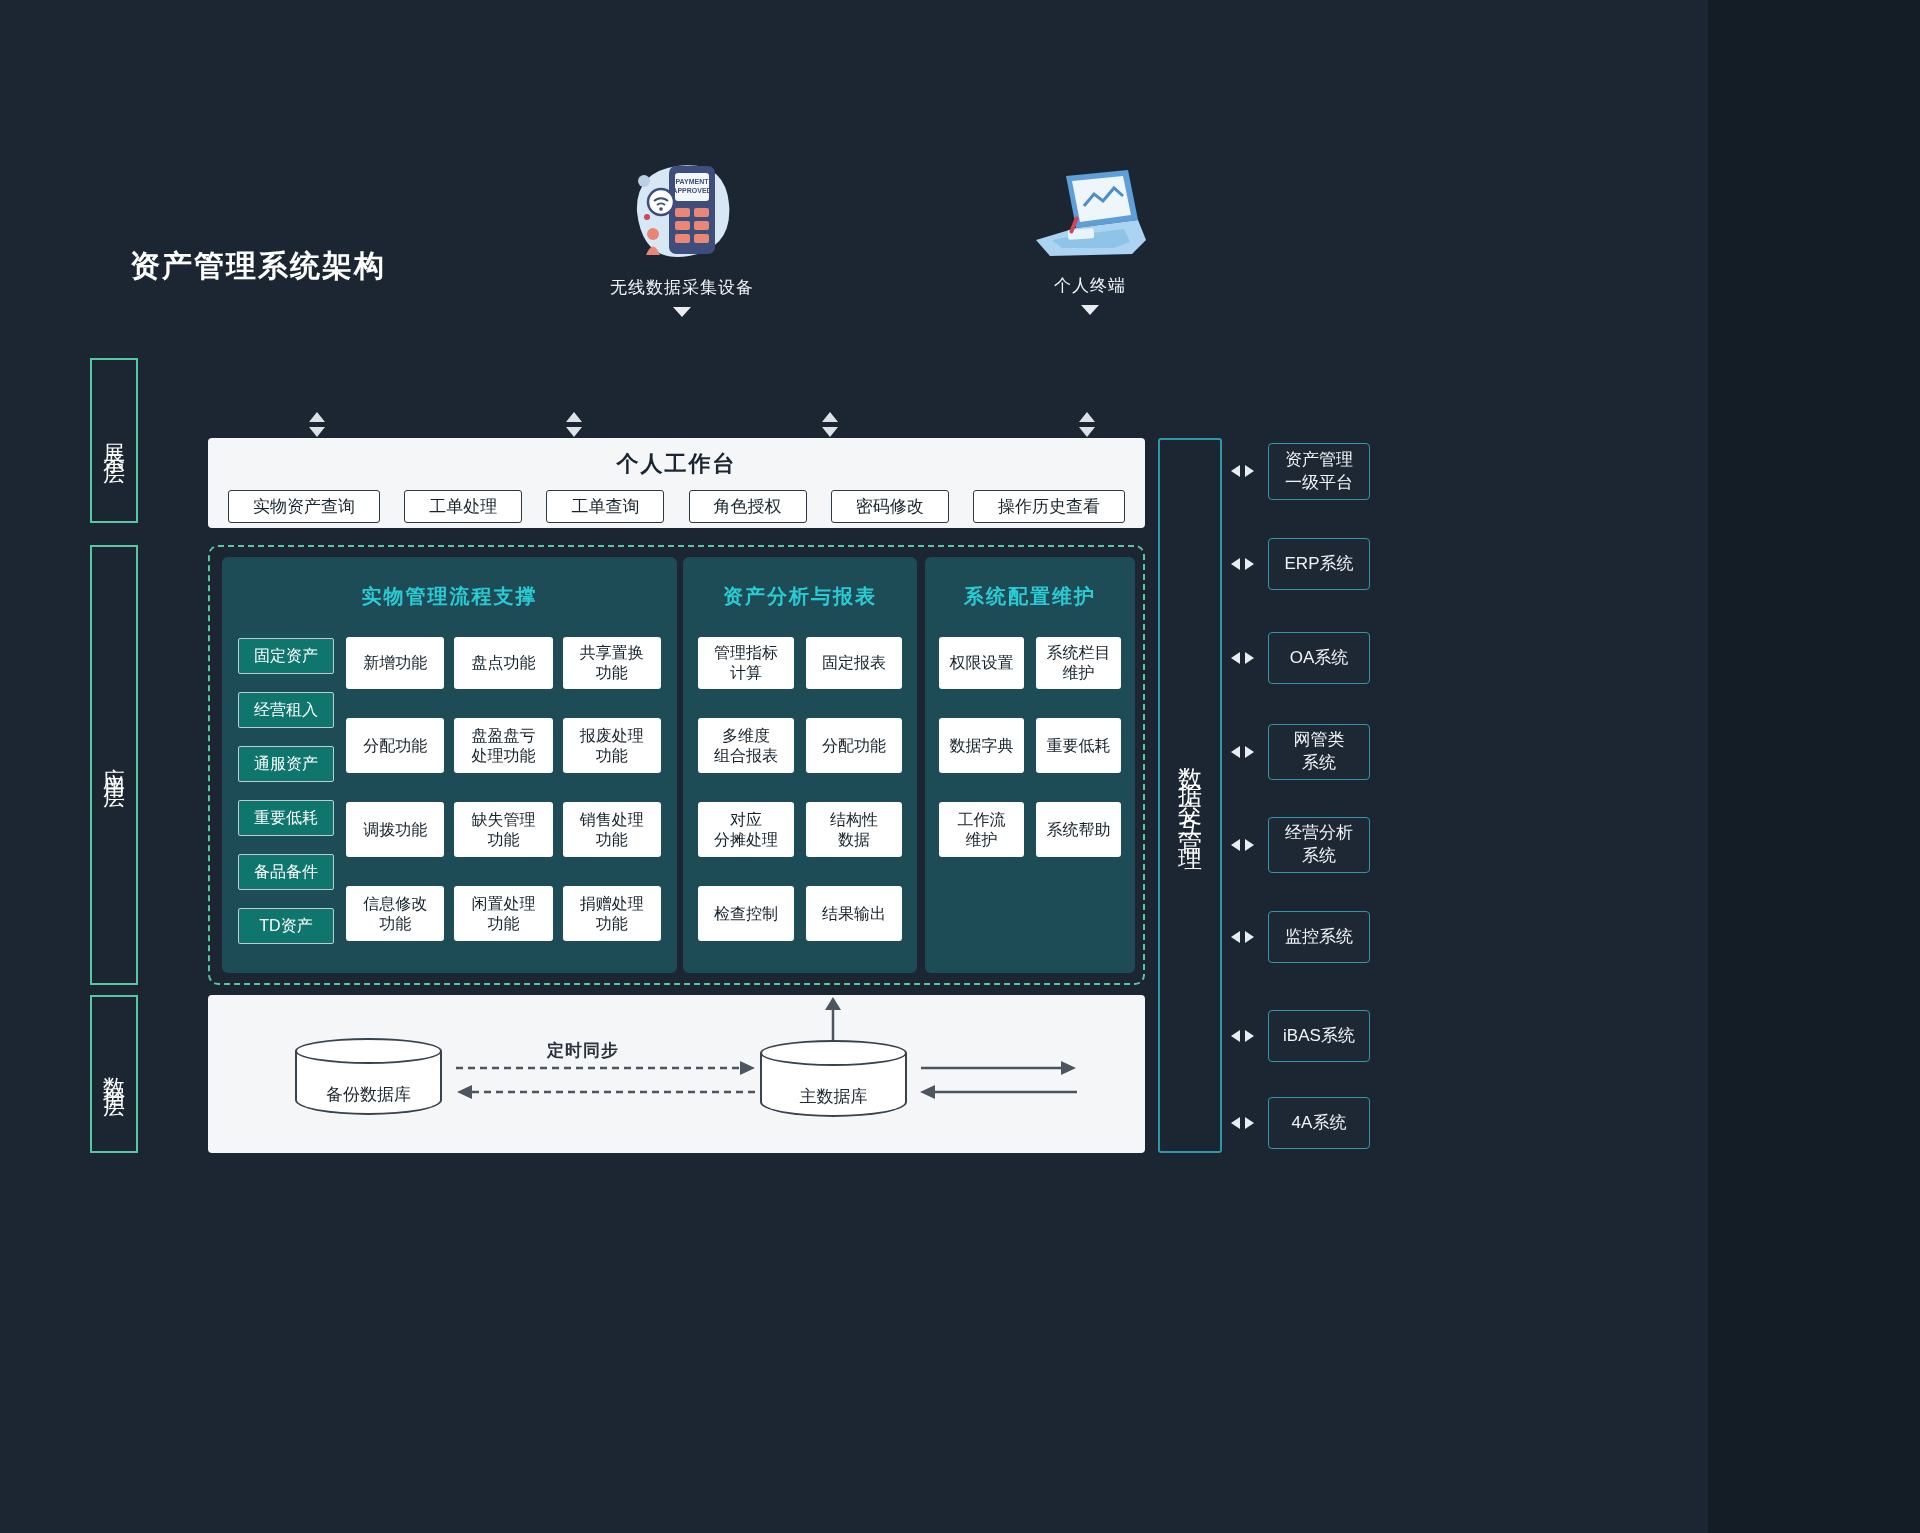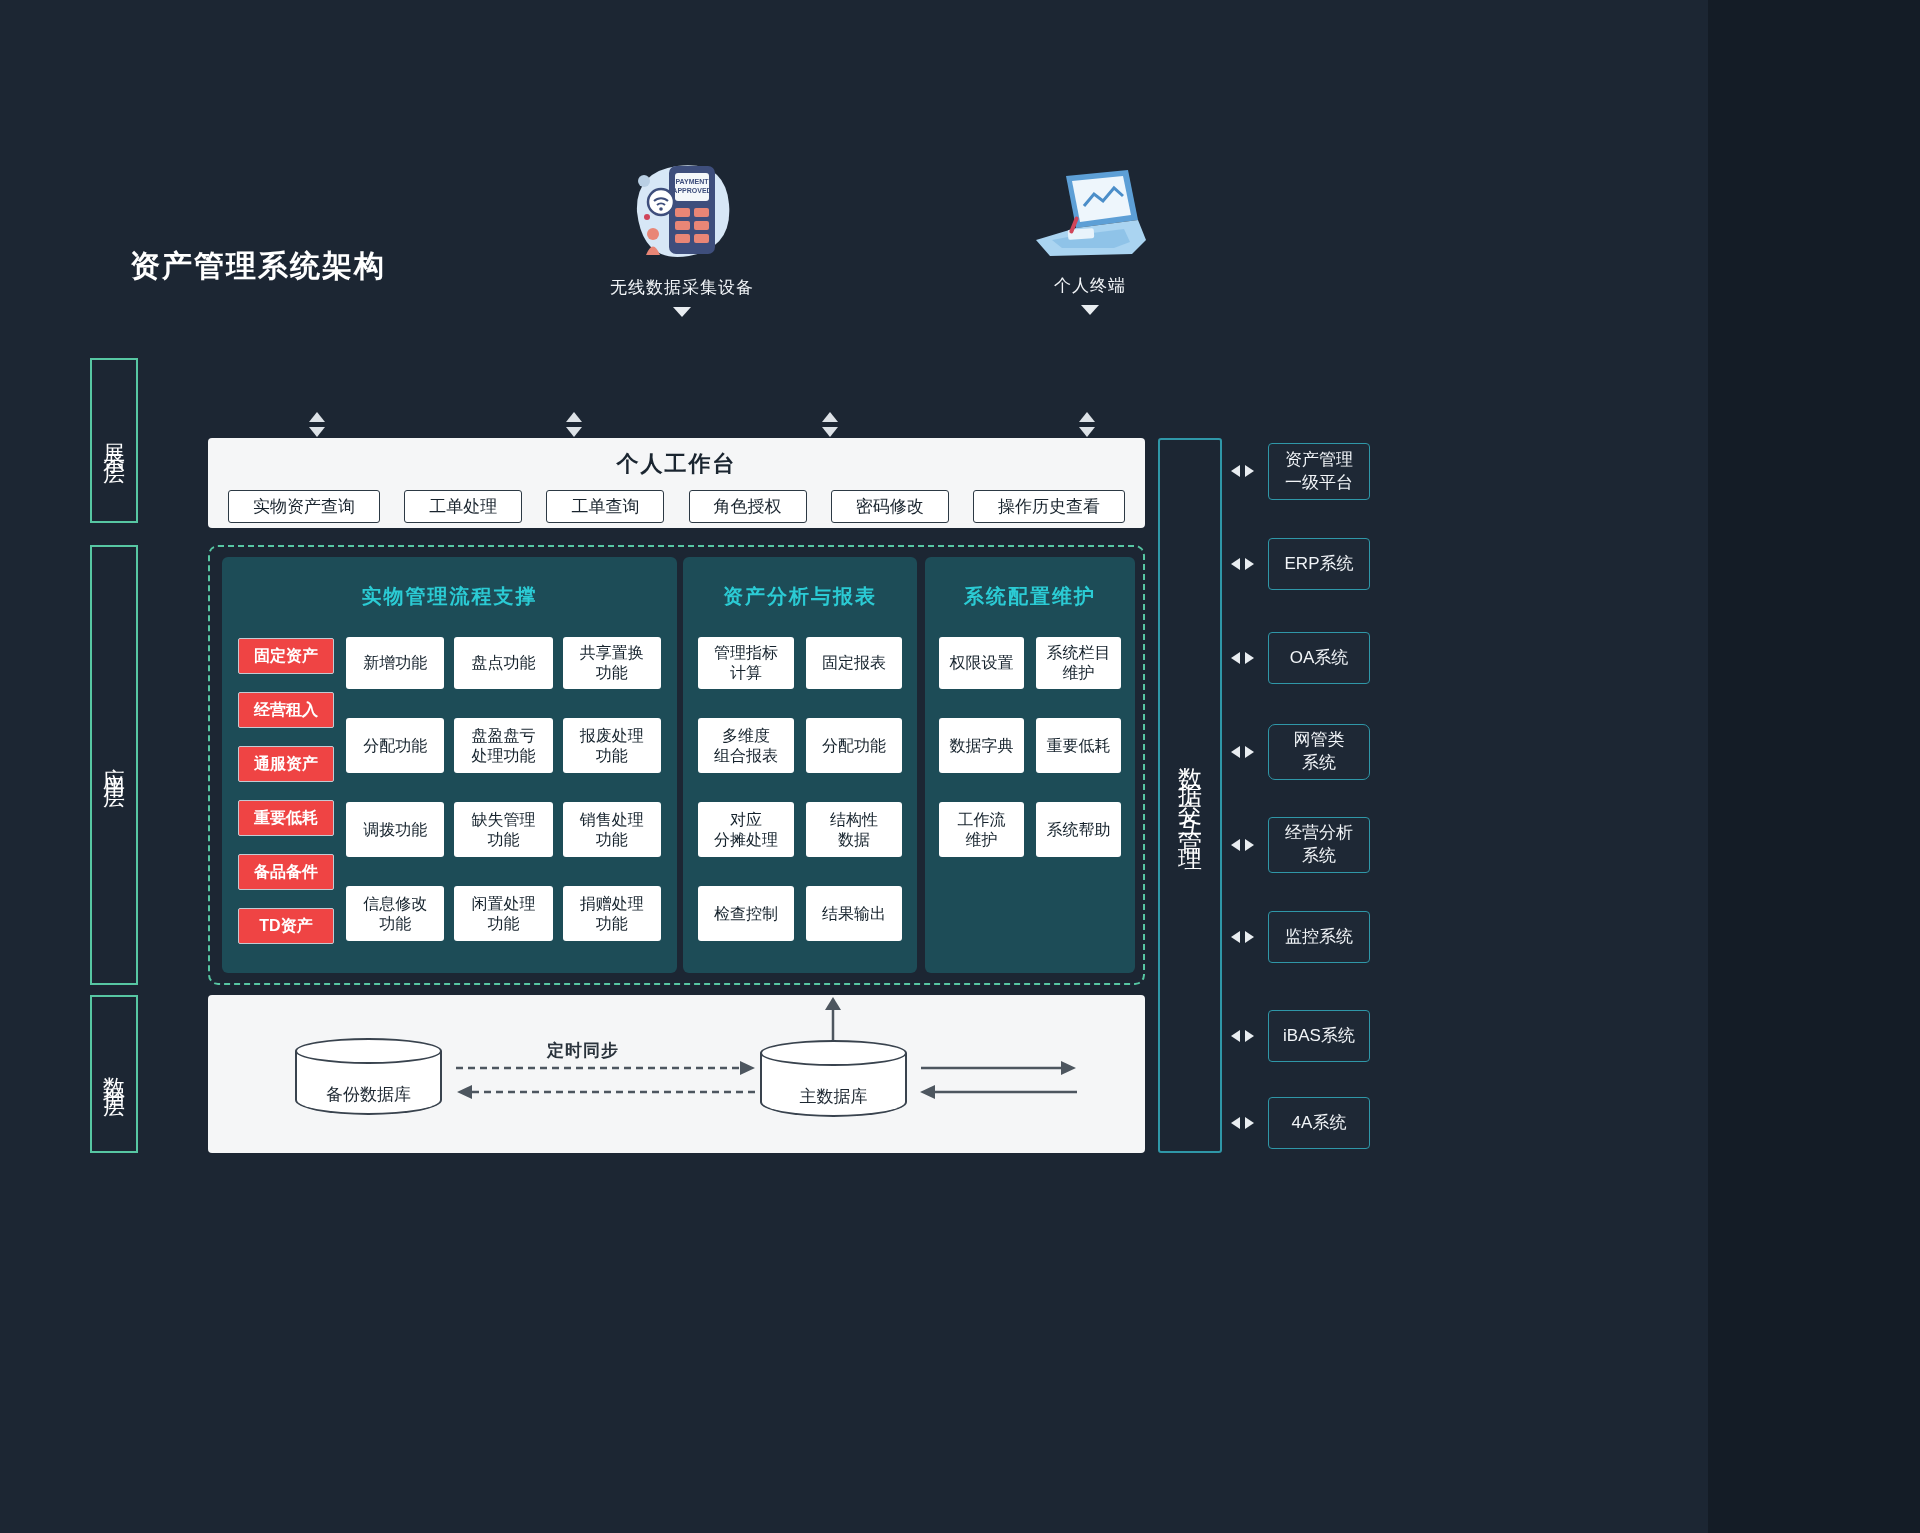--- a/index.html
+++ b/index.html
@@ -33,21 +33,21 @@
   .wb-title { text-align:center; color:#1a2530; font-size:22px; font-weight:bold; letter-spacing:2px; }
   .wb-row { display:flex; justify-content:space-between; margin-top:11px; }
   .wb-btn { background:#ffffff; border:1px solid #2c3944; border-radius:3px; padding:4px 24px; font-size:17px; color:#19242e; white-space:nowrap; display:flex; align-items:center; }
 
   
   .dash-box { position:absolute; border:2px dashed #57c7a3; border-radius:10px; }
   .teal-panel { position:absolute; background:#1d4c57; border-radius:6px; }
   .panel-title { text-align:center; color:#2bcbd4; font-size:20px; font-weight:bold; padding-top:26px; letter-spacing:2px; }
   .p-body { position:absolute; top:80px; bottom:28px; left:16px; right:16px; display:flex; gap:12px; }
   .cat-col { width:96px; display:flex; flex-direction:column; justify-content:space-between; padding:1px 0; }
-  .cat-box { height:36px; background:#ef4444; border:1px solid #c2cbd3; border-radius:2px; color:#ffffff; font-size:16px; display:flex; align-items:center; justify-content:center;font-weight:bold; }
+  .cat-box { height:36px; background:#0f766e; border:1px solid #c2cbd3; border-radius:2px; color:#ffffff; font-size:16px; display:flex; align-items:center; justify-content:center; }
   .fn-grid { flex:1; display:grid; column-gap:10px; row-gap:29px; align-content:start; }
   .g3 { grid-template-columns:repeat(3,1fr); grid-template-rows:52px 55px 55px 55px; }
   .g2 { grid-template-columns:repeat(2,1fr); grid-template-rows:52px 55px 55px 55px; column-gap:12px; }
   .g2s { grid-template-columns:repeat(2,1fr); grid-template-rows:52px 55px 55px; column-gap:12px; }
   .fn-box { background:#ffffff; border-radius:3px; color:#15222c; font-size:16px; line-height:1.25; display:flex; align-items:center; justify-content:center; text-align:center; white-space:pre-line; }
 
   
   .arrow-layer { position:absolute; left:0; top:0; pointer-events:none; }
   .cylinder { position:absolute; }
   .cyl-top { position:absolute; left:0; top:0; width:100%; height:26px; background:#ffffff; border:2.5px solid #39434e; border-radius:50%; z-index:2; }
@@ -275,21 +275,21 @@
   <div class="lr-arrows" style="left:1231px; top:652px;">
       <i class="tl"></i>
       <i class="tr"></i>
     </div>
   <div class="ext-box" style="left:1268px; top:632px; height:52px;"><span>OA系统</span></div>
 
   <div class="lr-arrows" style="left:1231px; top:746px;">
       <i class="tl"></i>
       <i class="tr"></i>
     </div>
-  <div class="ext-box" style="left:1268px; top:724px; height:56px;border-radius:7px;"><span>网管类
+  <div class="ext-box" style="left:1268px; top:724px; height:56px;"><span>网管类
 系统</span></div>
 
   <div class="lr-arrows" style="left:1231px; top:839px;">
       <i class="tl"></i>
       <i class="tr"></i>
     </div>
   <div class="ext-box" style="left:1268px; top:817px; height:56px;"><span>经营分析
 系统</span></div>
 
   <div class="lr-arrows" style="left:1231px; top:931px;">

